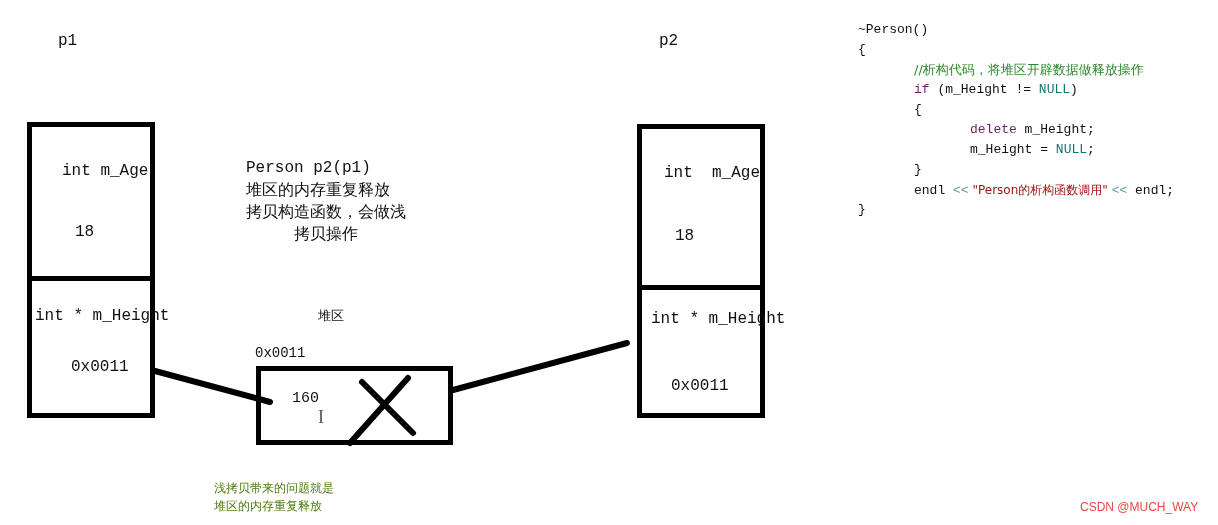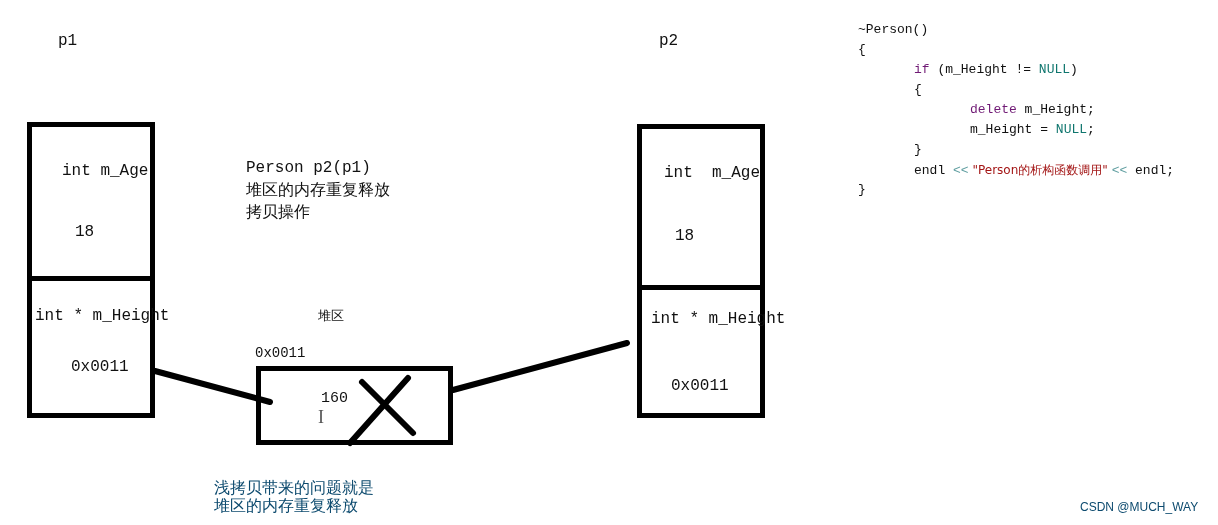--- a/index.html
+++ b/index.html
@@ -15,22 +15,22 @@
   .box { position: absolute; border: 5px solid #000; box-sizing: border-box; background: transparent; }
   .divider { position: absolute; height: 5px; background: #000; }
   svg.lines { position: absolute; left: 0; top: 0; }
   .code { position: absolute; left: 826px; top: 20px; font-family: "Liberation Mono", "DejaVu Sans Mono", monospace; font-size: 13px; line-height: 20px; color: #111; margin-left: 32px; }
   .code .ln { white-space: pre; height: 20px; }
   .kw { color: #701a75; }
   .cm { color: #2a8a2a; }
   .nl { color: #0f766e; }
   .st { color: #a31515; }
   .op { color: #5f9ea0; }
-  .note { font-family: "DejaVu Sans", sans-serif; font-size: 16px; line-height: 18px; color: #0c4a6e; }
-  .watermark { font-family: "Liberation Sans", sans-serif; font-size: 12px; color: #0c4a6e; }
+  .note { font-family: "DejaVu Sans", sans-serif; font-size: 12px; line-height: 18px; color: #4d7c0f; }
+  .watermark { font-family: "Liberation Sans", sans-serif; font-size: 12px; color: #ef4444; }
   .cursor { font-family: "Liberation Serif", serif; font-size: 18px; color: #555; }
 </style>
 </head>
 <body>
 
 <svg class="lines" width="1218" height="525">
   <line x1="155" y1="371" x2="270" y2="402" stroke="#000" stroke-width="6" stroke-linecap="round"></line>
   <line x1="453" y1="390" x2="627" y2="343" stroke="#000" stroke-width="6" stroke-linecap="round"></line>
   <g>
     <line x1="362" y1="382" x2="413" y2="433" stroke="#000" stroke-width="6" stroke-linecap="round"></line>
@@ -42,45 +42,47 @@
 <div class="box" style="left:27px; top:122px; width:128px; height:296px;"></div>
 <div class="divider" style="left:27px; top:276px; width:128px;"></div>
 <div class="abs mono label" style="left:62px; top:162px;">int m_Age</div>
 <div class="abs mono label" style="left:75px; top:223px;">18</div>
 <div class="abs mono label" style="left:35px; top:307px;">int * m_Height</div>
 <div class="abs mono label" style="left:71px; top:358px;">0x0011</div>
 
 <div class="abs" style="left:246px; top:157px; font-size:16px; line-height:22px;">
   <div class="mono">Person p2(p1)</div>
   <div class="cjk" style="font-size:16px;">堆区的内存重复释放</div>
-  <div class="cjk" style="font-size:16px;">拷贝操作</div>
+  <div class="cjk" style="font-size:16px;">拷贝构造函数，会做浅</div>
+  <div class="cjk" style="font-size:16px;text-align:center;">拷贝操作</div>
 </div>
 
 <div class="abs cjk" style="left:318px; top:307px; font-size:13px;">堆区</div>
 <div class="abs mono" style="left:255px; top:345px; font-size:14px;">0x0011</div>
 <div class="box" style="left:256px; top:366px; width:197px; height:79px;"></div>
-<div class="abs mono" style="left:321px; top:390px; font-size:15px;">160</div>
+<div class="abs mono" style="left:292px; top:390px; font-size:15px;">160</div>
 <div class="abs cursor" style="left:318px; top:407px;">I</div>
 
 <div class="abs note" style="left:214px; top:479px;">
   <div>浅拷贝带来的问题就是</div>
   <div>堆区的内存重复释放</div>
 </div>
 
 <div class="abs mono label" style="left:659px; top:32px;">p2</div>
 <div class="box" style="left:637px; top:124px; width:128px; height:294px;"></div>
 <div class="divider" style="left:637px; top:285px; width:128px;"></div>
 <div class="abs mono label" style="left:664px; top:164px; white-space:pre;">int  m_Age</div>
 <div class="abs mono label" style="left:675px; top:227px;">18</div>
 <div class="abs mono label" style="left:651px; top:310px;">int * m_Height</div>
 <div class="abs mono label" style="left:671px; top:377px;">0x0011</div>
 
 <div class="code">
   <div class="ln"><span>~Person()</span></div>
   <div class="ln"><span>{</span></div>
+  <div class="ln" style="padding-left:56px;"><span class="cm cjk">//析构代码，将堆区开辟数据做释放操作</span></div>
   <div class="ln" style="padding-left:56px;"><span class="kw">if</span><span> (m_Height != </span><span class="nl">NULL</span><span>)</span></div>
   <div class="ln" style="padding-left:56px;"><span>{</span></div>
   <div class="ln" style="padding-left:112px;"><span class="kw">delete</span><span> m_Height;</span></div>
   <div class="ln" style="padding-left:112px;"><span>m_Height = </span><span class="nl">NULL</span><span>;</span></div>
   <div class="ln" style="padding-left:56px;"><span>}</span></div>
   <div class="ln" style="padding-left:56px;"><span>endl </span><span class="op">&lt;&lt;</span><span class="st cjk" style="font-size:12px;"> "Person的析构函数调用" </span><span class="op">&lt;&lt;</span><span> endl;</span></div>
   <div class="ln"><span>}</span></div>
 </div>
 
 <div class="abs watermark" style="left:1080px; top:500px;">CSDN @MUCH_WAY</div>

